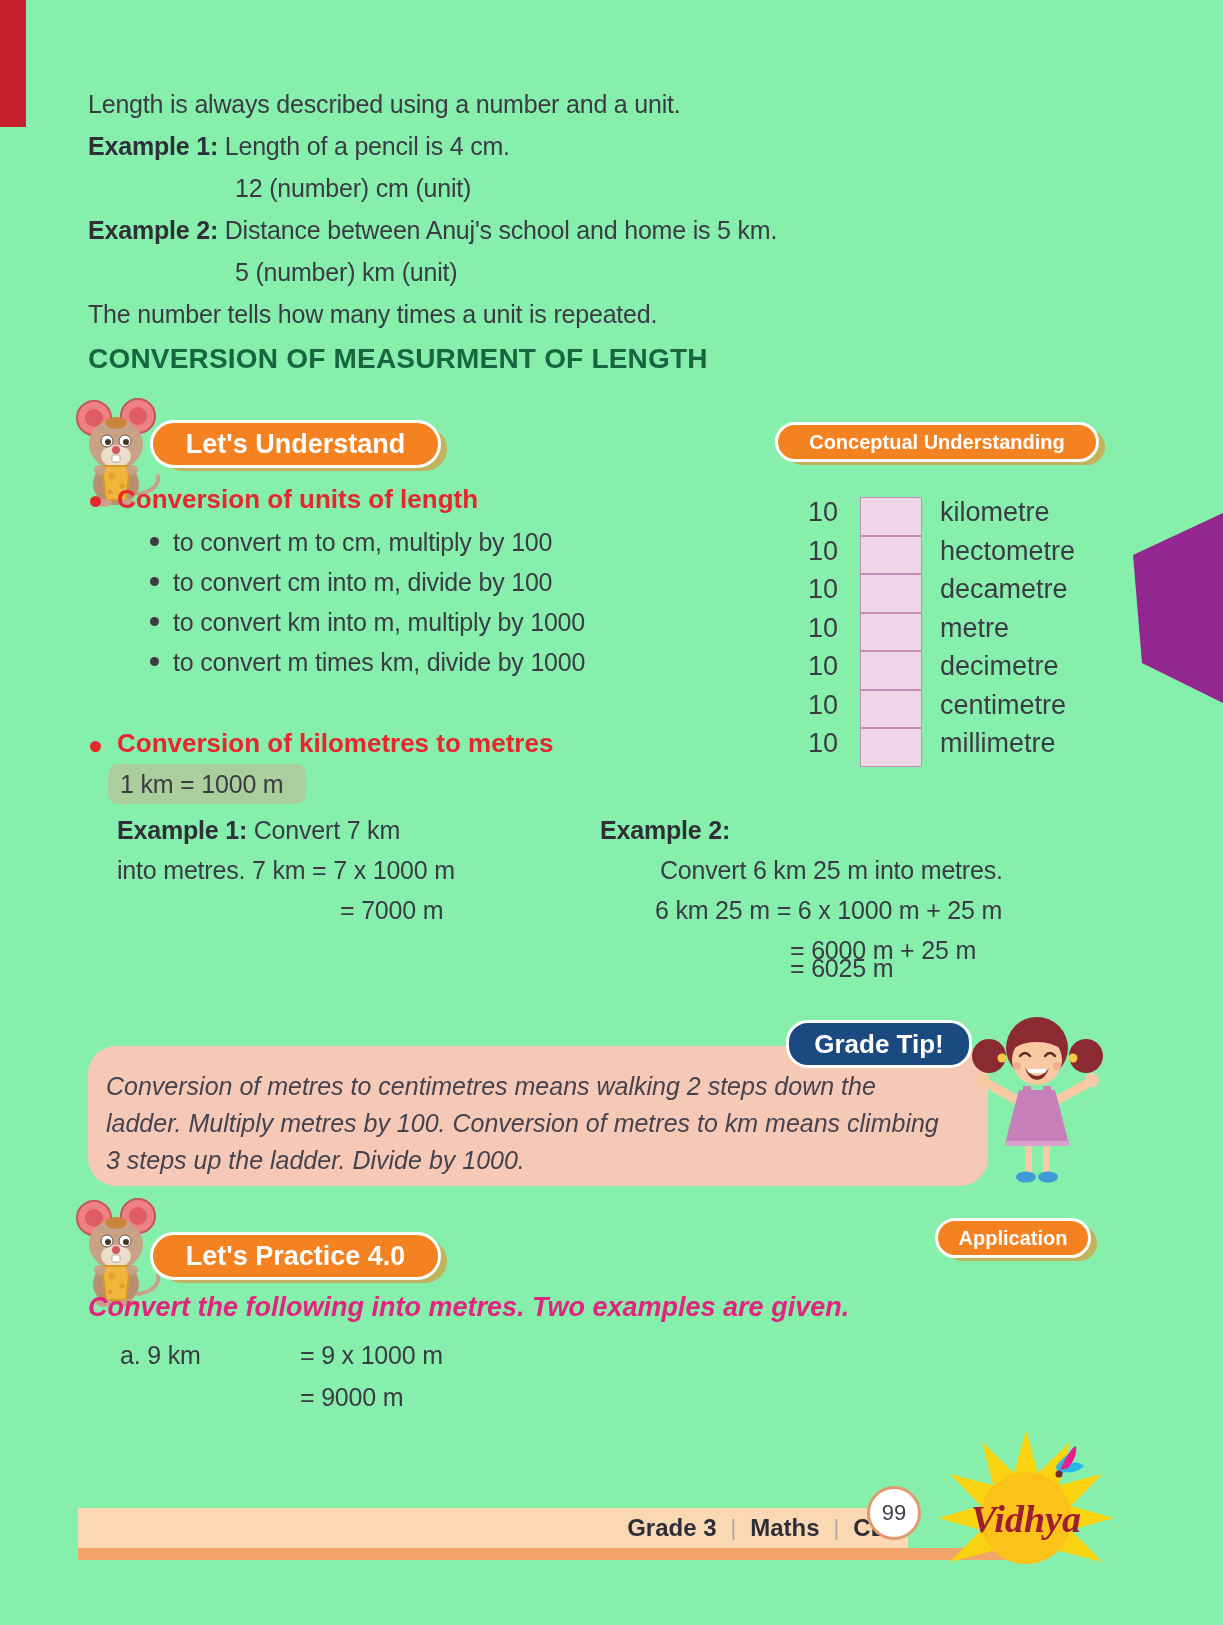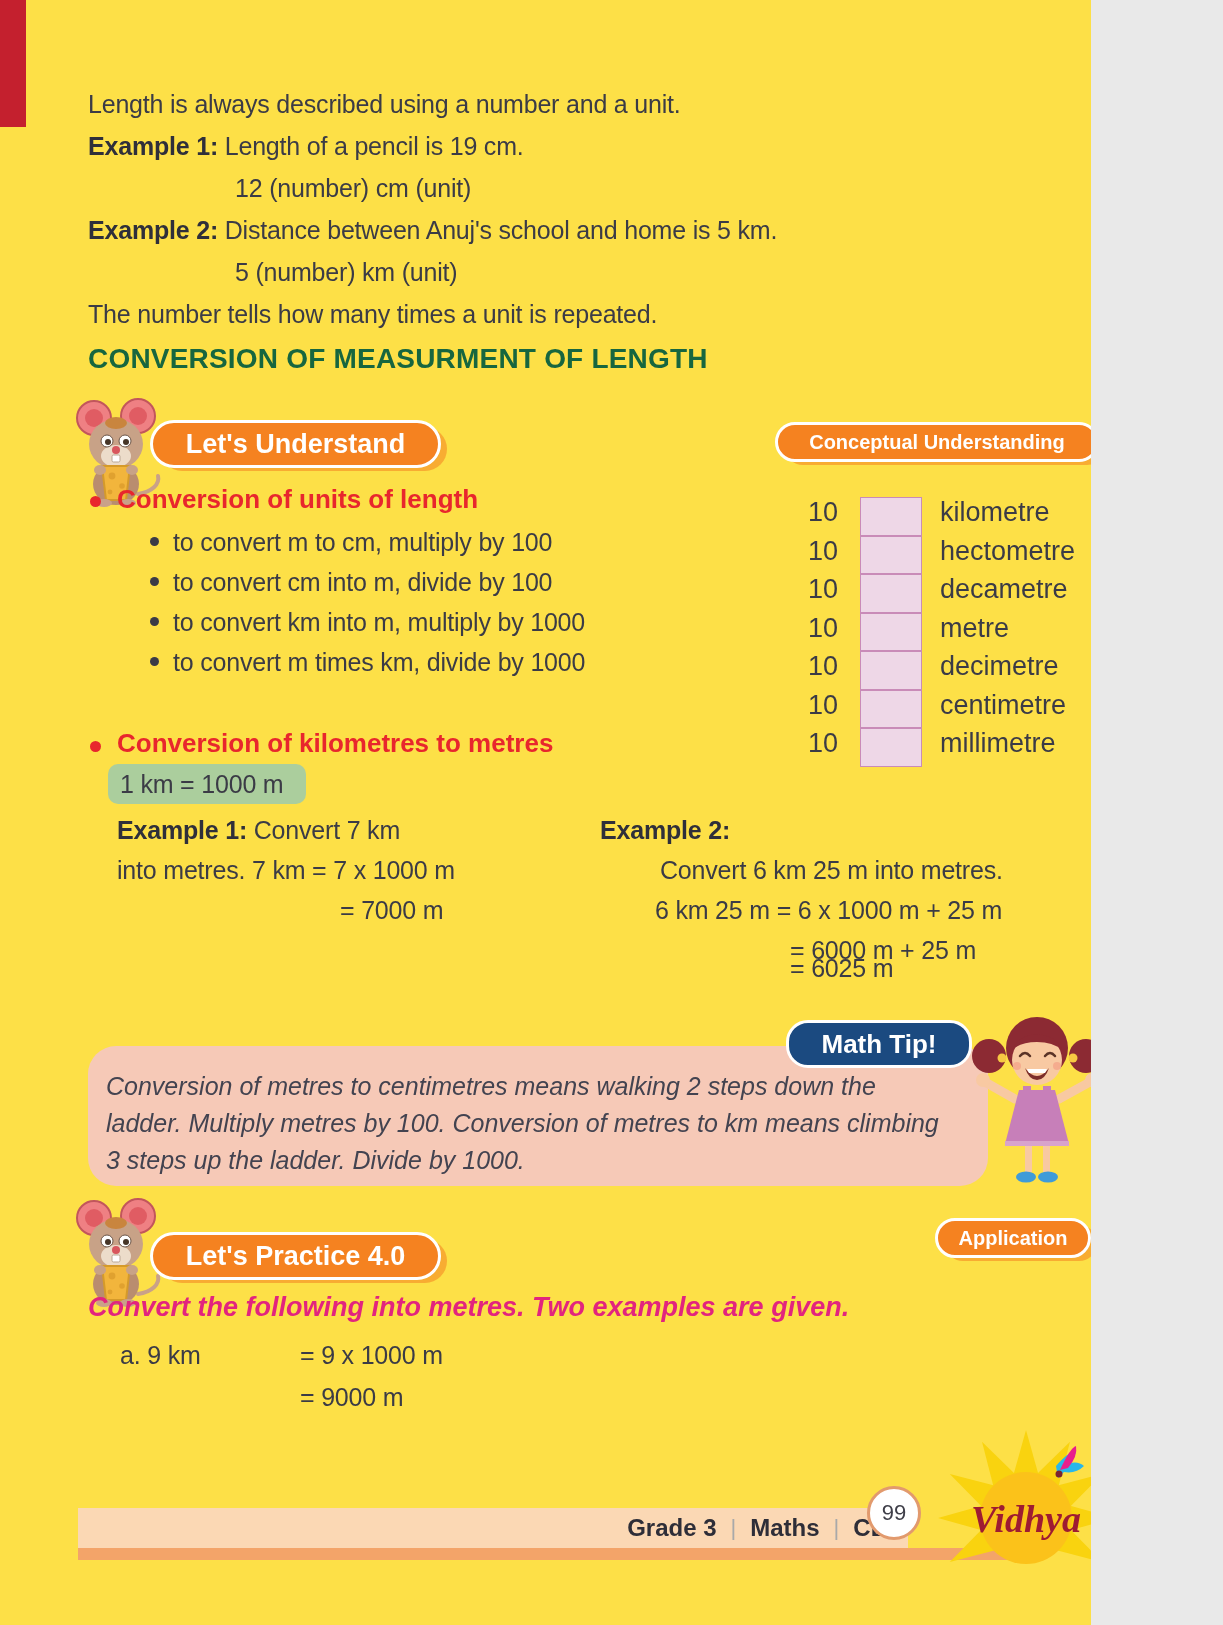--- a/index.html
+++ b/index.html
@@ -1,16 +1,16 @@
 <!DOCTYPE html>
 <html><head>
 <meta charset="utf-8">
 <style>
   html,body{margin:0;padding:0;background:#e9e9e9;}
-  .page{position:relative;width:1091px;height:1625px;background:#fde047;overflow:hidden;
+  .page{position:relative;width:1223px;height:1625px;background:#86efac;overflow:hidden;
         font-family:"Liberation Sans","DejaVu Sans",sans-serif;color:#3b3b46;}
   .abs{position:absolute;}
   .t{font-size:25px;line-height:40px;color:#3b3b46;letter-spacing:-0.2px;}
   .b{font-weight:bold;color:#2f2f3a;}
   .corner-bar{left:0;top:0;width:26px;height:127px;background:#c4202e;}
   .green-head{font-size:28px;font-weight:bold;color:#17663f;letter-spacing:0.2px;}
   .red-head{font-size:26px;font-weight:bold;color:#e8262d;}
   .magenta-head{font-size:27px;font-weight:bold;color:#e2247e;}
   .dot{display:inline-block;border-radius:50%;}
   .dot.red{width:11px;height:11px;background:#e8262d;}
@@ -38,21 +38,21 @@
                display:flex;align-items:center;justify-content:center;font-size:22px;color:#3f3f49;}
 </style>
 </head>
 <body>
 
 <div class="page">
 
   <div class="abs corner-bar"></div>
 
   <div class="abs t" style="left:88px;top:84px;">Length is always described using a number and a unit.</div>
-  <div class="abs t" style="left:88px;top:126px;"><span class="b">Example 1:</span><span> Length of a pencil is 19 cm.</span></div>
+  <div class="abs t" style="left:88px;top:126px;"><span class="b">Example 1:</span><span> Length of a pencil is 4 cm.</span></div>
   <div class="abs t" style="left:235px;top:168px;">12 (number) cm (unit)</div>
   <div class="abs t" style="left:88px;top:210px;"><span class="b">Example 2:</span><span> Distance between Anuj's school and home is 5 km.</span></div>
   <div class="abs t" style="left:235px;top:252px;">5 (number) km (unit)</div>
   <div class="abs t" style="left:88px;top:294px;">The number tells how many times a unit is repeated.</div>
 
   <div class="abs green-head" style="left:88px;top:343px;">CONVERSION OF MEASURMENT OF LENGTH</div>
 
   <svg class="abs" style="left:72px;top:392px;" width="92" height="116" viewBox="0 0 92 116">
     <circle cx="22" cy="26" r="17" fill="#ef8083" stroke="#c2565c" stroke-width="2"></circle>
     <circle cx="22" cy="26" r="9" fill="#e05c63"></circle>
@@ -144,21 +144,21 @@
   <div class="abs t" style="left:117px;top:850px;">into metres. 7 km = 7 x 1000 m</div>
   <div class="abs t" style="left:340px;top:890px;">= 7000 m</div>
 
   <div class="abs t b" style="left:600px;top:810px;">Example 2:</div>
   <div class="abs t" style="left:660px;top:850px;">Convert 6 km 25 m into metres.</div>
   <div class="abs t" style="left:655px;top:890px;">6 km 25 m = 6 x 1000 m + 25 m</div>
   <div class="abs t" style="left:790px;top:930px;">= 6000 m + 25 m</div>
   <div class="abs t" style="left:790px;top:932px;margin-top:16px;">= 6025 m</div>
 
   <div class="abs tip-box" style="left:88px;top:1046px;width:900px;height:140px;"></div>
-  <div class="abs tip-pill" style="left:786px;top:1020px;width:180px;height:42px;">Math Tip!</div>
+  <div class="abs tip-pill" style="left:786px;top:1020px;width:180px;height:42px;">Grade Tip!</div>
   <div class="abs tip-text" style="left:106px;top:1068px;width:850px;">Conversion of metres to centimetres means walking 2 steps down the ladder. Multiply metres by 100. Conversion of metres to km means climbing 3 steps up the ladder. Divide by 1000.</div>
 
   <svg class="abs" style="left:965px;top:1002px;" width="145" height="186" viewBox="0 0 145 186">
     <circle cx="24" cy="54" r="17" fill="#8c2a33"></circle>
     <circle cx="121" cy="54" r="17" fill="#8c2a33"></circle>
     <circle cx="37" cy="56" r="4.5" fill="#f7c843"></circle>
     <circle cx="108" cy="56" r="4.5" fill="#f7c843"></circle>
     <circle cx="72" cy="46" r="31" fill="#8c2a33"></circle>
     <circle cx="72" cy="58" r="25" fill="#f8c9a2"></circle>
     <path d="M47 48 Q52 34 72 32 Q92 34 97 48 Q88 40 72 40 Q56 40 47 48 Z" fill="#8c2a33"></path>

